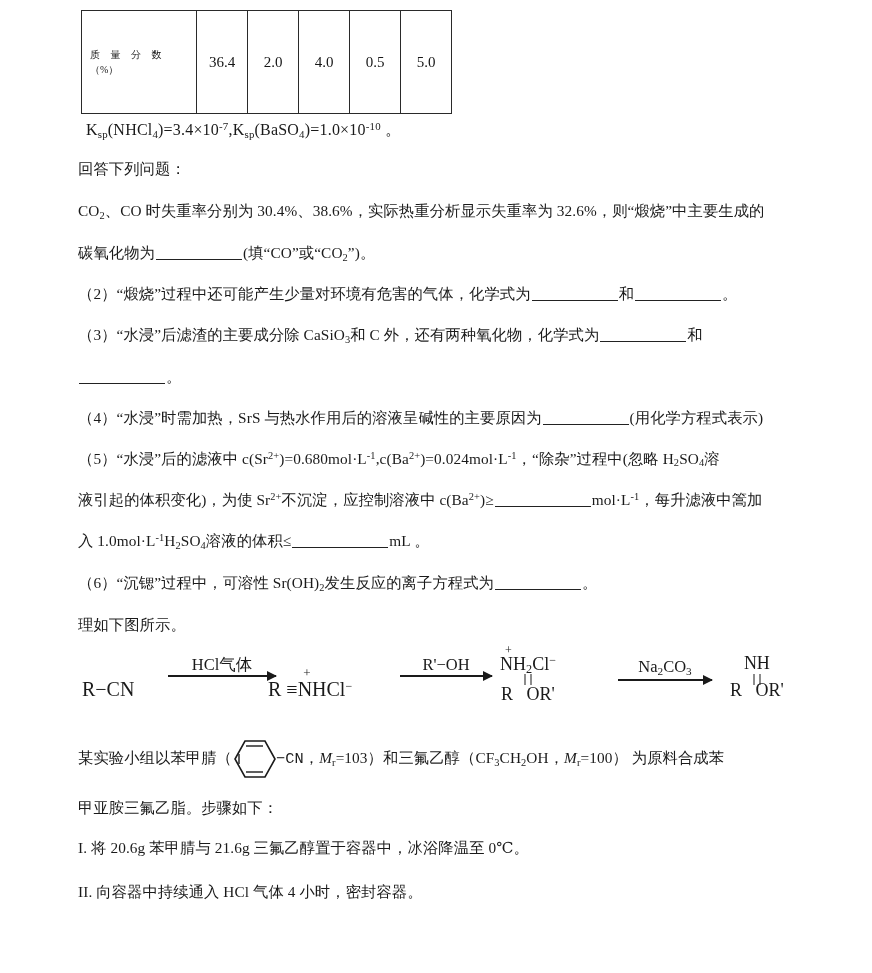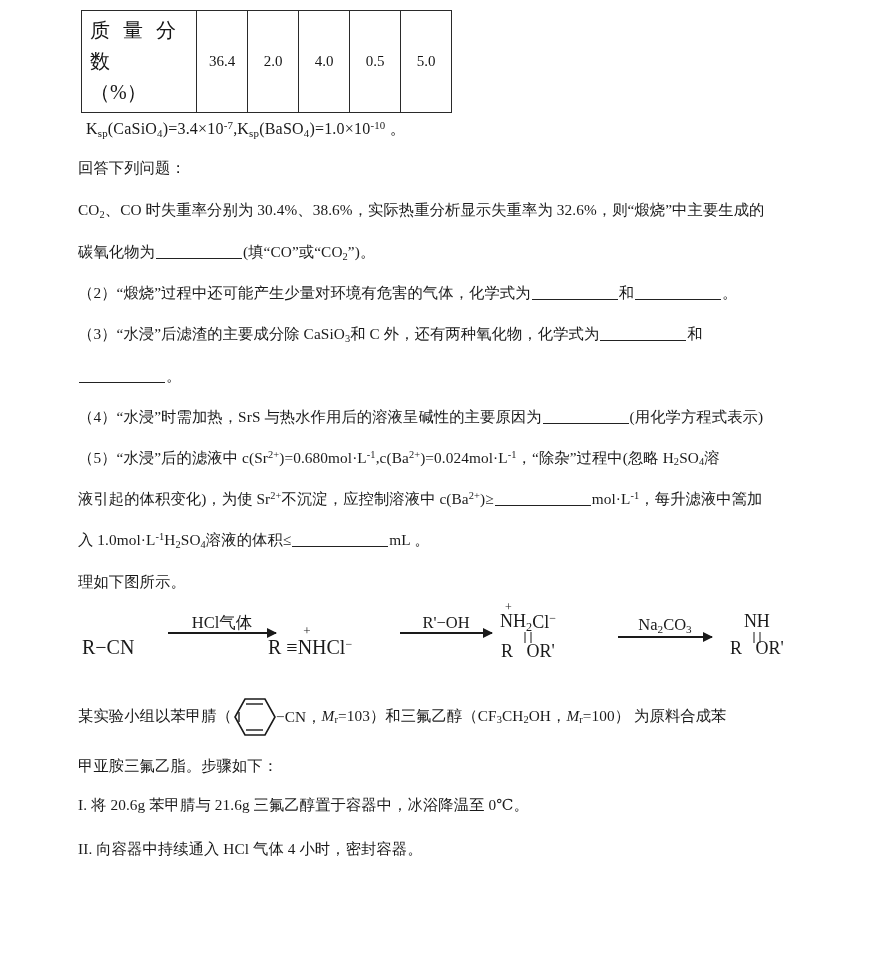--- a/index.html
+++ b/index.html
@@ -33,23 +33,23 @@
     border: 1.6px solid #2a2a2a;
     height: 76px;
     text-align: center;
     vertical-align: middle;
     font-size: 15.5px;
     color: #161616;
   }
   .data-table td.hdr {
     width: 98px;
     text-align: left;
-    padding: 4px 8px;
+    padding: 13px 8px;
     line-height: 1.55;
-    font-size: 20px;
+    font-size: 10px;
   }
   .hdr .l1 { letter-spacing: 4px; display:block; }
   .hdr .l2 { display:block; }
   .data-table td.val { width: 48px; font-size: 15px; }
 
   
   .line {
     line-height: 1.62;
     margin: 0 0 17px 0;
     font-size: 15.3px;
@@ -127,21 +127,21 @@
   }
 
   
   .benzene {
     display: inline-block;
     vertical-align: middle;
     margin: 0 -1px 0 1px;
   }
   .bz-svg { display: block; }
 
-  .inline-mid { vertical-align: middle; }
+  .inline-mid { vertical-align: middle; font-family: Liberation Mono, monospace; }
 </style>
 </head>
 <body>
 
 <div class="page">
 
   <table class="data-table">
     <tbody>
         <tr>
       <td class="hdr">
@@ -152,21 +152,21 @@
       <td class="val">2.0</td>
       <td class="val">4.0</td>
       <td class="val">0.5</td>
       <td class="val">5.0</td>
     </tr>
   </tbody>
     </table>
 
   <div class="ksp">
     <span class="nowrap">
-      <span>K</span><sub>sp</sub><span>(CaSiO</span><sub>4</sub><span>)=3.4×10</span><sup>-7</sup>,<span>K</span><sub>sp</sub>(BaSO<sub>4</sub><span>)=1.0×10</span><sup>-10</sup> 。
+      <span>K</span><sub>sp</sub><span>(NHCl</span><sub>4</sub><span>)=3.4×10</span><sup>-7</sup>,<span>K</span><sub>sp</sub>(BaSO<sub>4</sub><span>)=1.0×10</span><sup>-10</sup> 。
     </span>
   </div>
 
   <div class="line">回答下列问题：</div>
 
   <div class="line qline">
     <span>CO</span><sub>2</sub><span>、CO 时失重率分别为 30.4%、38.6%，实际热重分析显示失重率为 32.6%，则“煅烧”中主要生成的</span>
   </div>
   <div class="line qline">
     <span>碳氧化物为</span><span class="blank"></span><span>(填“CO”或“CO</span><sub>2</sub><span>”)。</span>
@@ -190,20 +190,23 @@
   <div class="line qline">
     <span>（5）“水浸”后的滤液中 c</span>(<span>Sr</span><sup>2+</sup>)<span>=0.680mol·L</span><sup>-1</sup><span>,c</span>(<span>Ba</span><sup>2+</sup>)<span>=0.024mol·L</span><sup>-1</sup><span>，“除杂”过程中(忽略 H</span><sub>2</sub><span>SO</span><sub>4</sub><span>溶</span>
   </div>
   <div class="line qline">
     <span>液引起的体积变化)，为使 Sr</span><sup>2+</sup><span>不沉淀，应控制溶液中 c</span>(<span>Ba</span><sup>2+</sup>)<span>≥</span><span class="blank wide"></span><span>mol·L</span><sup>-1</sup><span>，每升滤液中篙加</span>
   </div>
   <div class="line qline">
     <span>入 1.0mol·L</span><sup>-1</sup><span>H</span><sub>2</sub><span>SO</span><sub>4</sub><span>溶液的体积≤</span><span class="blank wide"></span><span>mL 。</span>
   </div>
 
+  <div class="line qline">
+    <span>（6）“沉锶”过程中，可溶性 Sr(OH)</span><sub>2</sub><span>发生反应的离子方程式为</span><span class="blank"></span><span>。</span>
+  </div>
 
   <div class="line para">理如下图所示。</div>
 
   <div class="scheme">
 
     <span class="node" style="left:0px; top:26px;">R−CN</span>
 
     <span class="arrow-wrap" style="left:86px; top:4px; width:108px;">
       <span class="arrow-label">HCl气体</span>
       <span class="arrow-line"></span>

